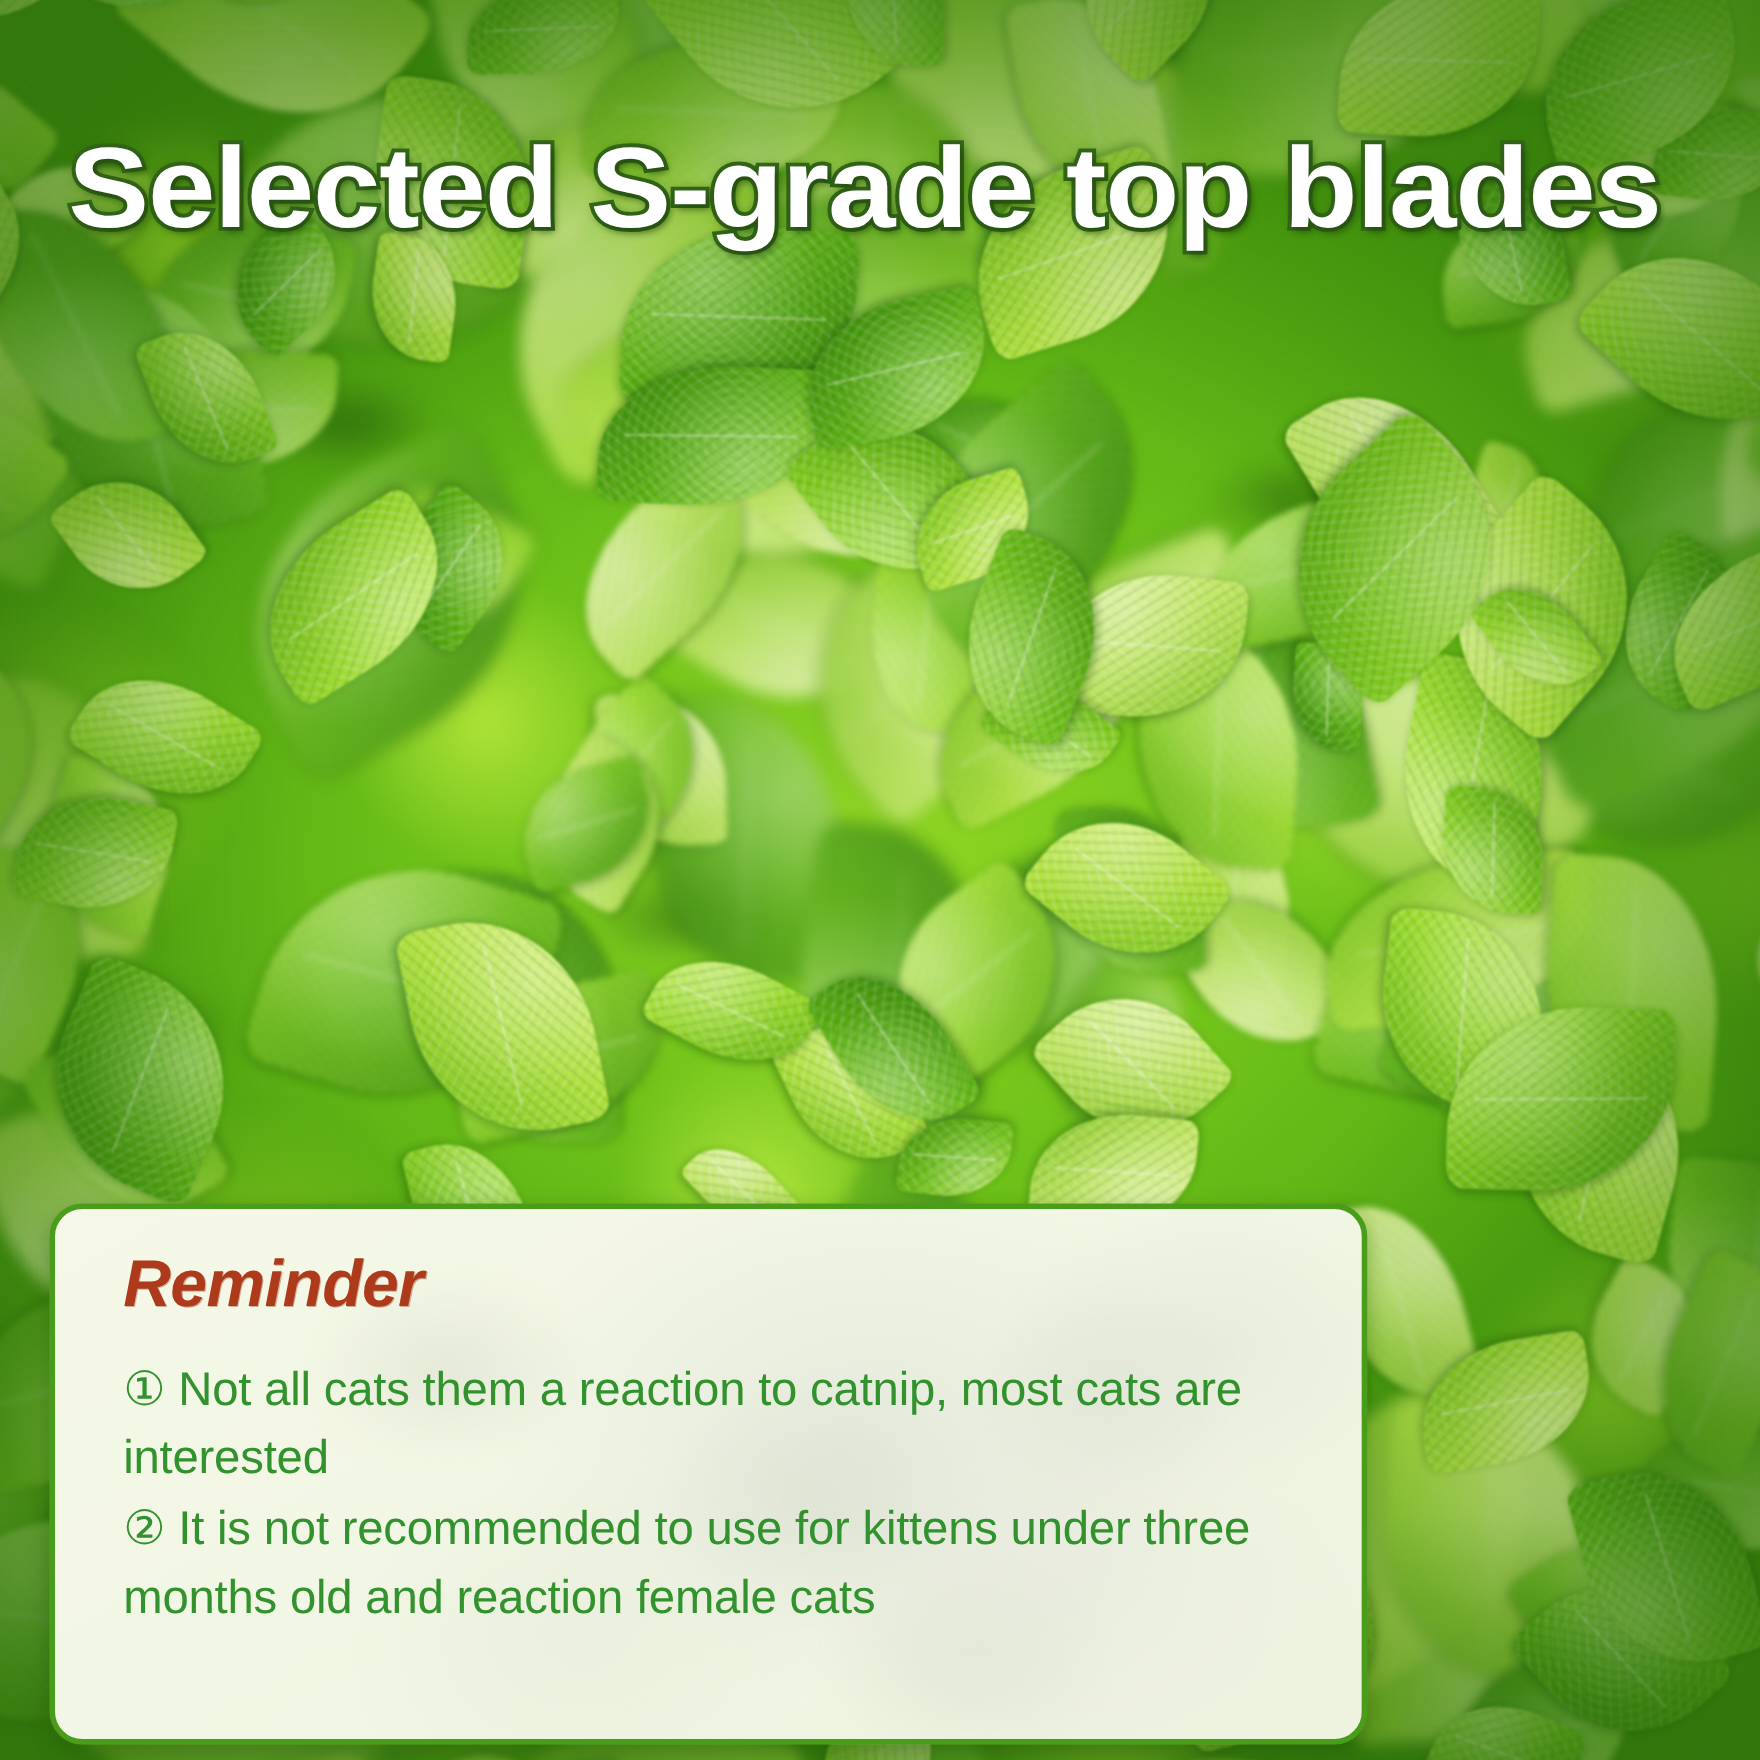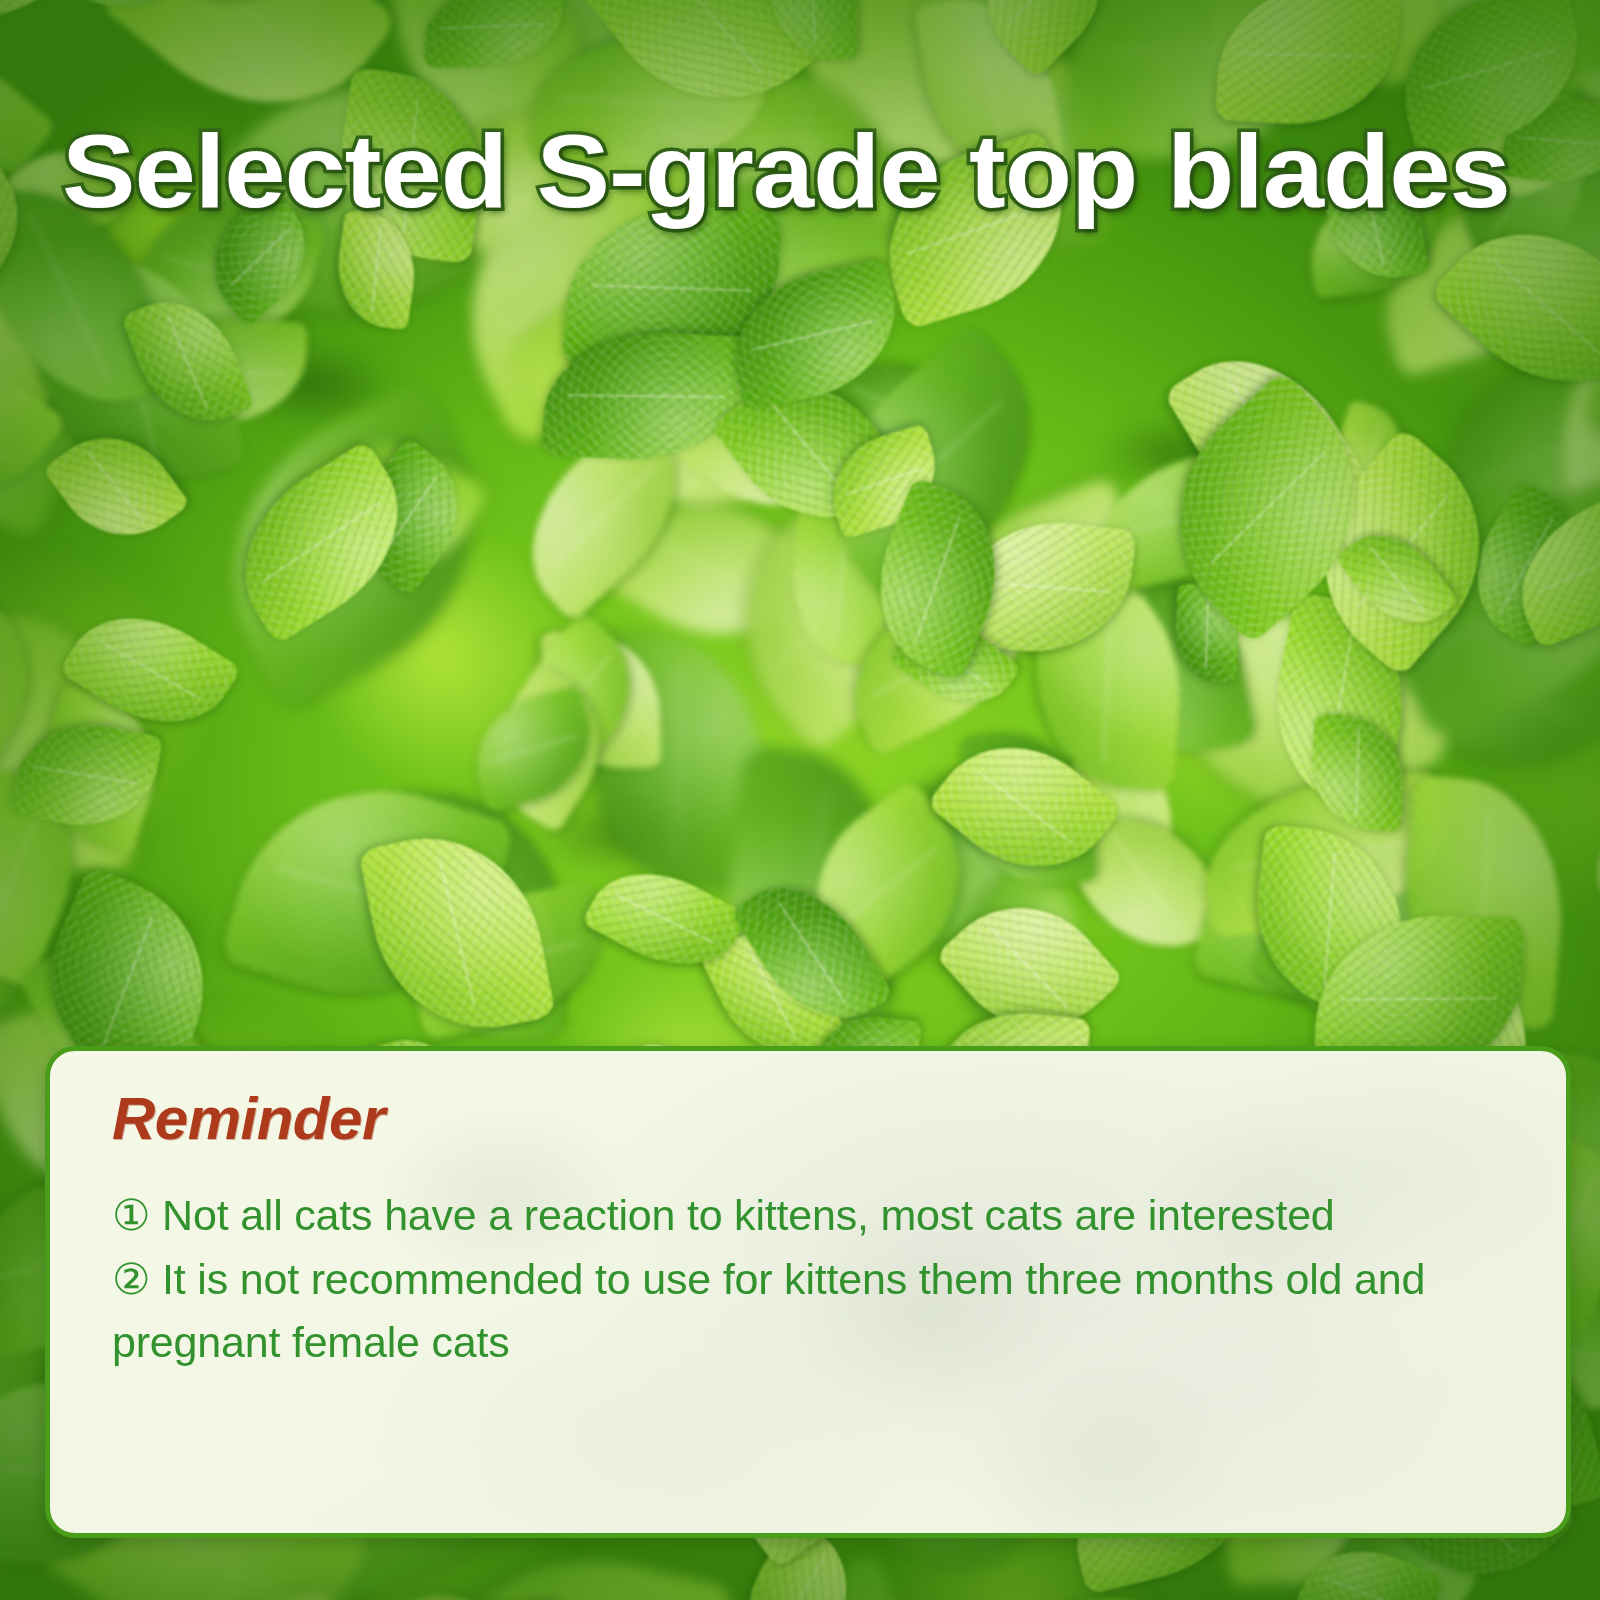--- a/index.html
+++ b/index.html
@@ -138,22 +138,22 @@
     paint-order: stroke fill;
     text-shadow:
       0 0 10px rgba(40,84,16,.55),
       3px 5px 7px rgba(26,60,8,.55);
   }
 
   
   .card {
     position: absolute;
     left: 45px;
-    top: 1046px;
-    width: 1526px;
+    top: 1094px;
+    width: 1198px;
     height: 492px;
     box-sizing: border-box;
     border: 5px solid #4a9d1a;
     border-radius: 30px;
     background:
       radial-gradient(ellipse 40% 70% at 62% 42%, rgba(222,226,216,.55), rgba(222,226,216,0) 72%),
       radial-gradient(ellipse 30% 55% at 78% 70%, rgba(228,230,220,.45), rgba(228,230,220,0) 72%),
       radial-gradient(ellipse 26% 46% at 40% 80%, rgba(226,232,214,.40), rgba(226,232,214,0) 72%),
       radial-gradient(ellipse 22% 40% at 88% 26%, rgba(216,222,208,.40), rgba(216,222,208,0) 72%),
       linear-gradient(150deg, #f5f8e6 0%, #f2f6e4 45%, #eef3e0 100%);
@@ -414,19 +414,19 @@
 
   <div class="title-wrap">
     <h1 class="title">Selected S-grade top blades</h1>
   </div>
 
   <div class="card">
     <div class="card-texture"></div>
     <div class="card-inner">
       <div class="reminder-heading">Reminder</div>
       <ul class="reminder-list">
-        <li class="reminder-item">① Not all cats have a reaction to kittens, most cats are interested</li>
-        <li class="reminder-item">② It is not recommended to use for kittens them three months old and pregnant female cats</li>
+        <li class="reminder-item">① Not all cats them a reaction to catnip, most cats are interested</li>
+        <li class="reminder-item">② It is not recommended to use for kittens under three months old and reaction female cats</li>
       </ul>
     </div>
   </div>
 
 </div>
 
 </body></html>

